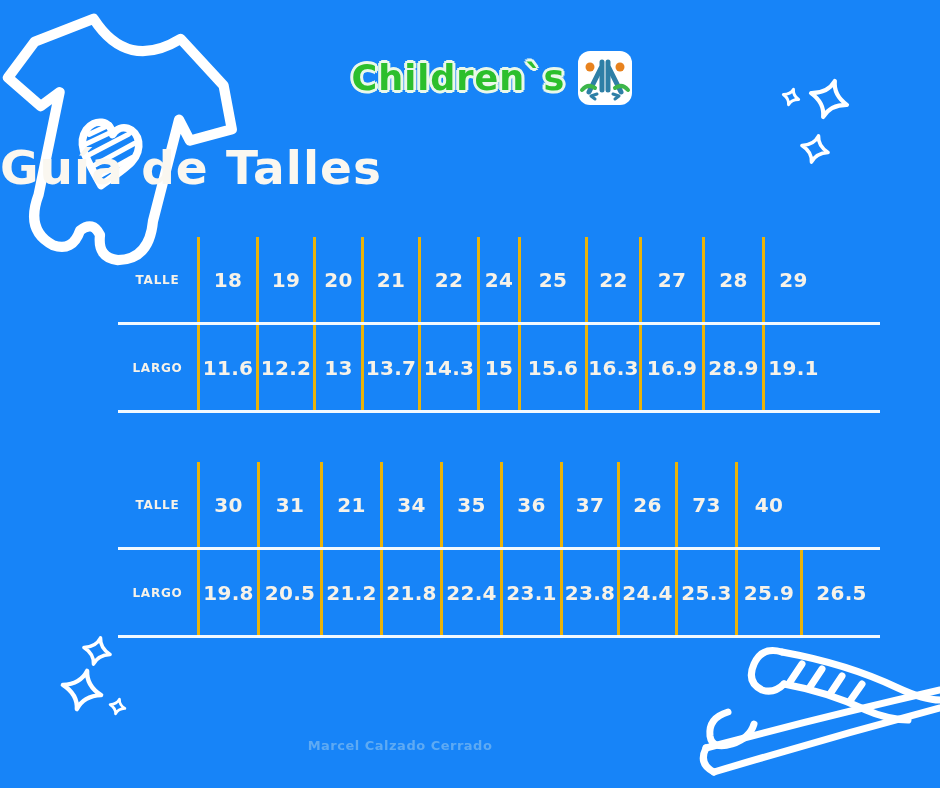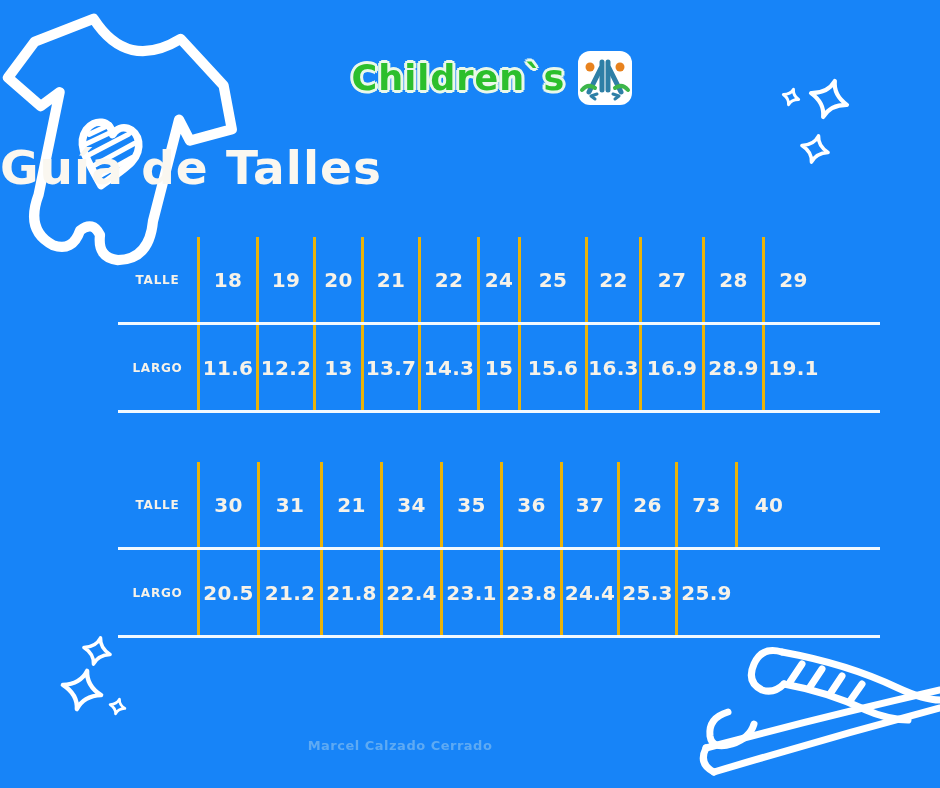--- a/index.html
+++ b/index.html
@@ -143,29 +143,31 @@
       <div class="cell">34</div>
       <div class="cell">35</div>
       <div class="cell">36</div>
       <div class="cell">37</div>
       <div class="cell">26</div>
       <div class="cell">73</div>
       <div class="cell">40</div>
     </div>
     <div class="trow">
       <div class="cell">LARGO</div>
+      <div class="cell">19.8</div>
       <div class="cell">20.5</div>
       <div class="cell">21.2</div>
       <div class="cell">21.8</div>
       <div class="cell">22.4</div>
       <div class="cell">23.1</div>
       <div class="cell">23.8</div>
       <div class="cell">24.4</div>
       <div class="cell">25.3</div>
       <div class="cell">25.9</div>
+      <div class="cell">26.5</div>
     </div>
   </div>
 
   <svg class="deco sparkles-bl" width="95" height="110" viewBox="0 0 95 110">
     <g fill="none" stroke="#FFFFFF" stroke-linejoin="round">
       <path stroke-width="12" transform="translate(30,4) scale(0.30) rotate(15 50 50)" d="M50,5 Q57,38 95,50 Q57,62 50,95 Q43,62 5,50 Q43,38 50,5 Z"></path>
       <path stroke-width="10" transform="translate(8,36) scale(0.44) rotate(15 50 50)" d="M50,5 Q57,38 95,50 Q57,62 50,95 Q43,62 5,50 Q43,38 50,5 Z"></path>
       <path stroke-width="16" transform="translate(57,66) scale(0.17) rotate(15 50 50)" d="M50,5 Q57,38 95,50 Q57,62 50,95 Q43,62 5,50 Q43,38 50,5 Z"></path>
     </g>
   </svg>

